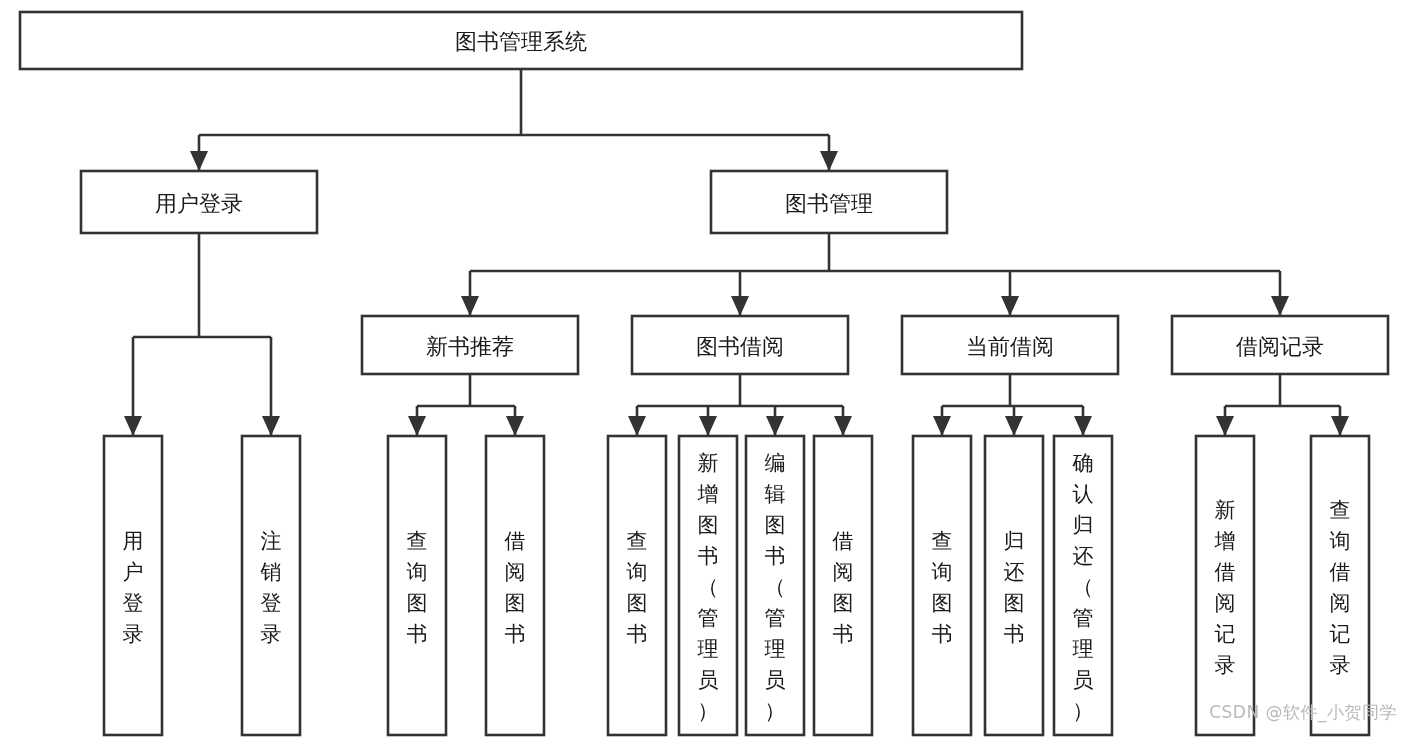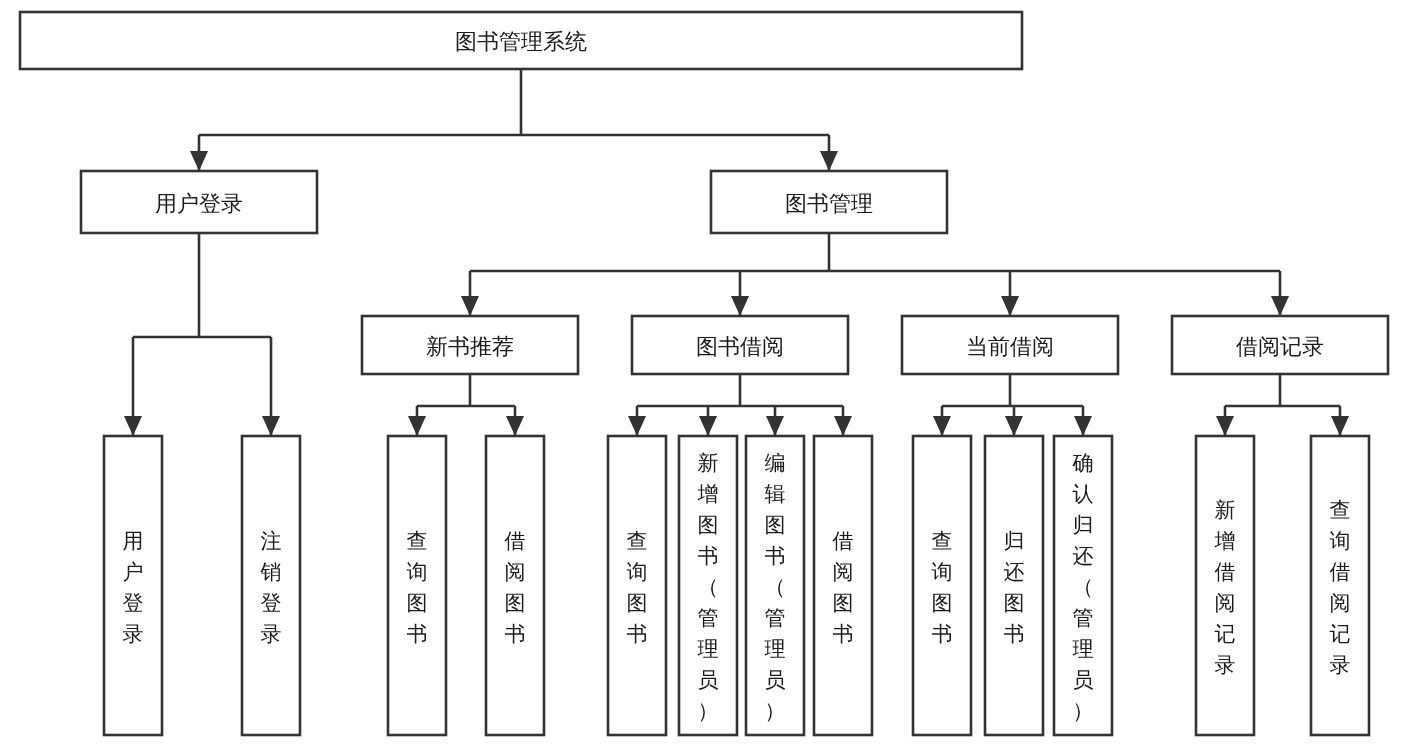--- a/index.html
+++ b/index.html
@@ -219,14 +219,15 @@
           <rect x="1196" y="436" width="58" height="299" class="node-box"></rect>
           <text x="1225" y="516.68" class="node-label-v"><tspan x="1225" dy="0">新</tspan><tspan x="1225" dy="31">增</tspan><tspan x="1225" dy="31">借</tspan><tspan x="1225" dy="31">阅</tspan><tspan x="1225" dy="31">记</tspan><tspan x="1225" dy="31">录</tspan></text>
         </g>
         <g>
           <rect x="1311" y="436" width="58" height="299" class="node-box"></rect>
           <text x="1340" y="516.68" class="node-label-v"><tspan x="1340" dy="0">查</tspan><tspan x="1340" dy="31">询</tspan><tspan x="1340" dy="31">借</tspan><tspan x="1340" dy="31">阅</tspan><tspan x="1340" dy="31">记</tspan><tspan x="1340" dy="31">录</tspan></text>
         </g>
       </g>
   </svg>
 
+  <div class="watermark-text">CSDN @软件_小贺同学</div>
 
 </div>
 
 </body></html>

